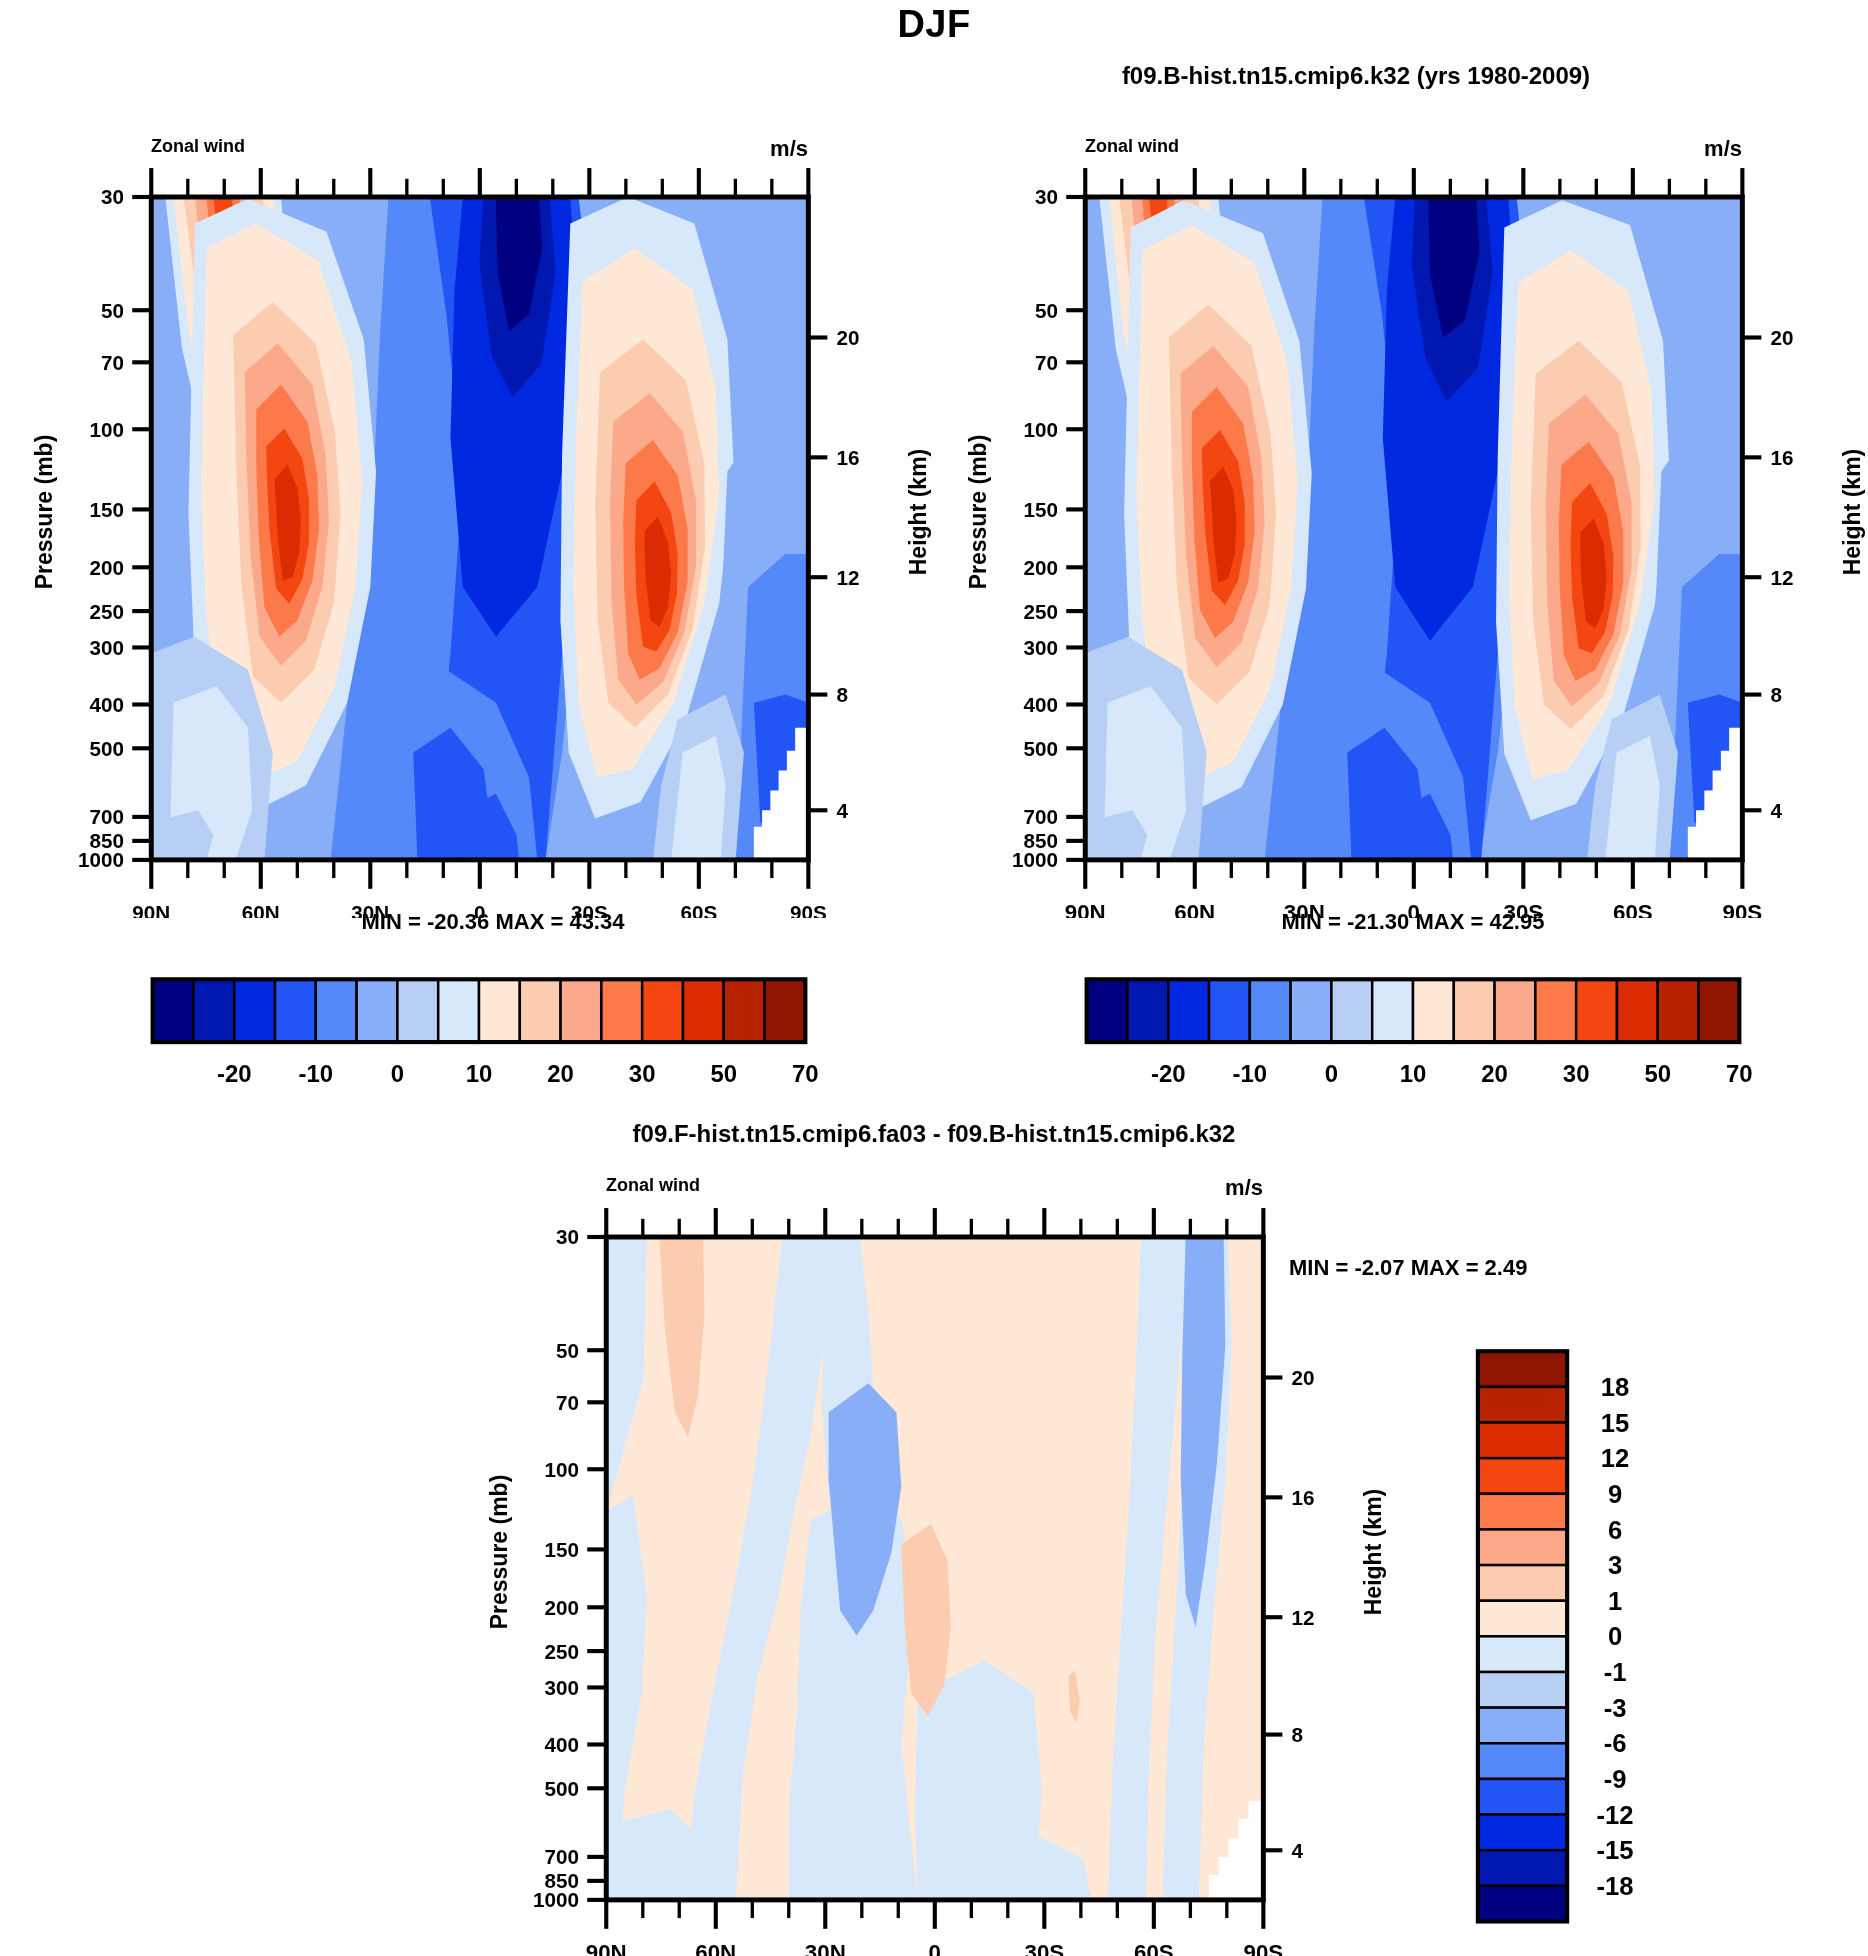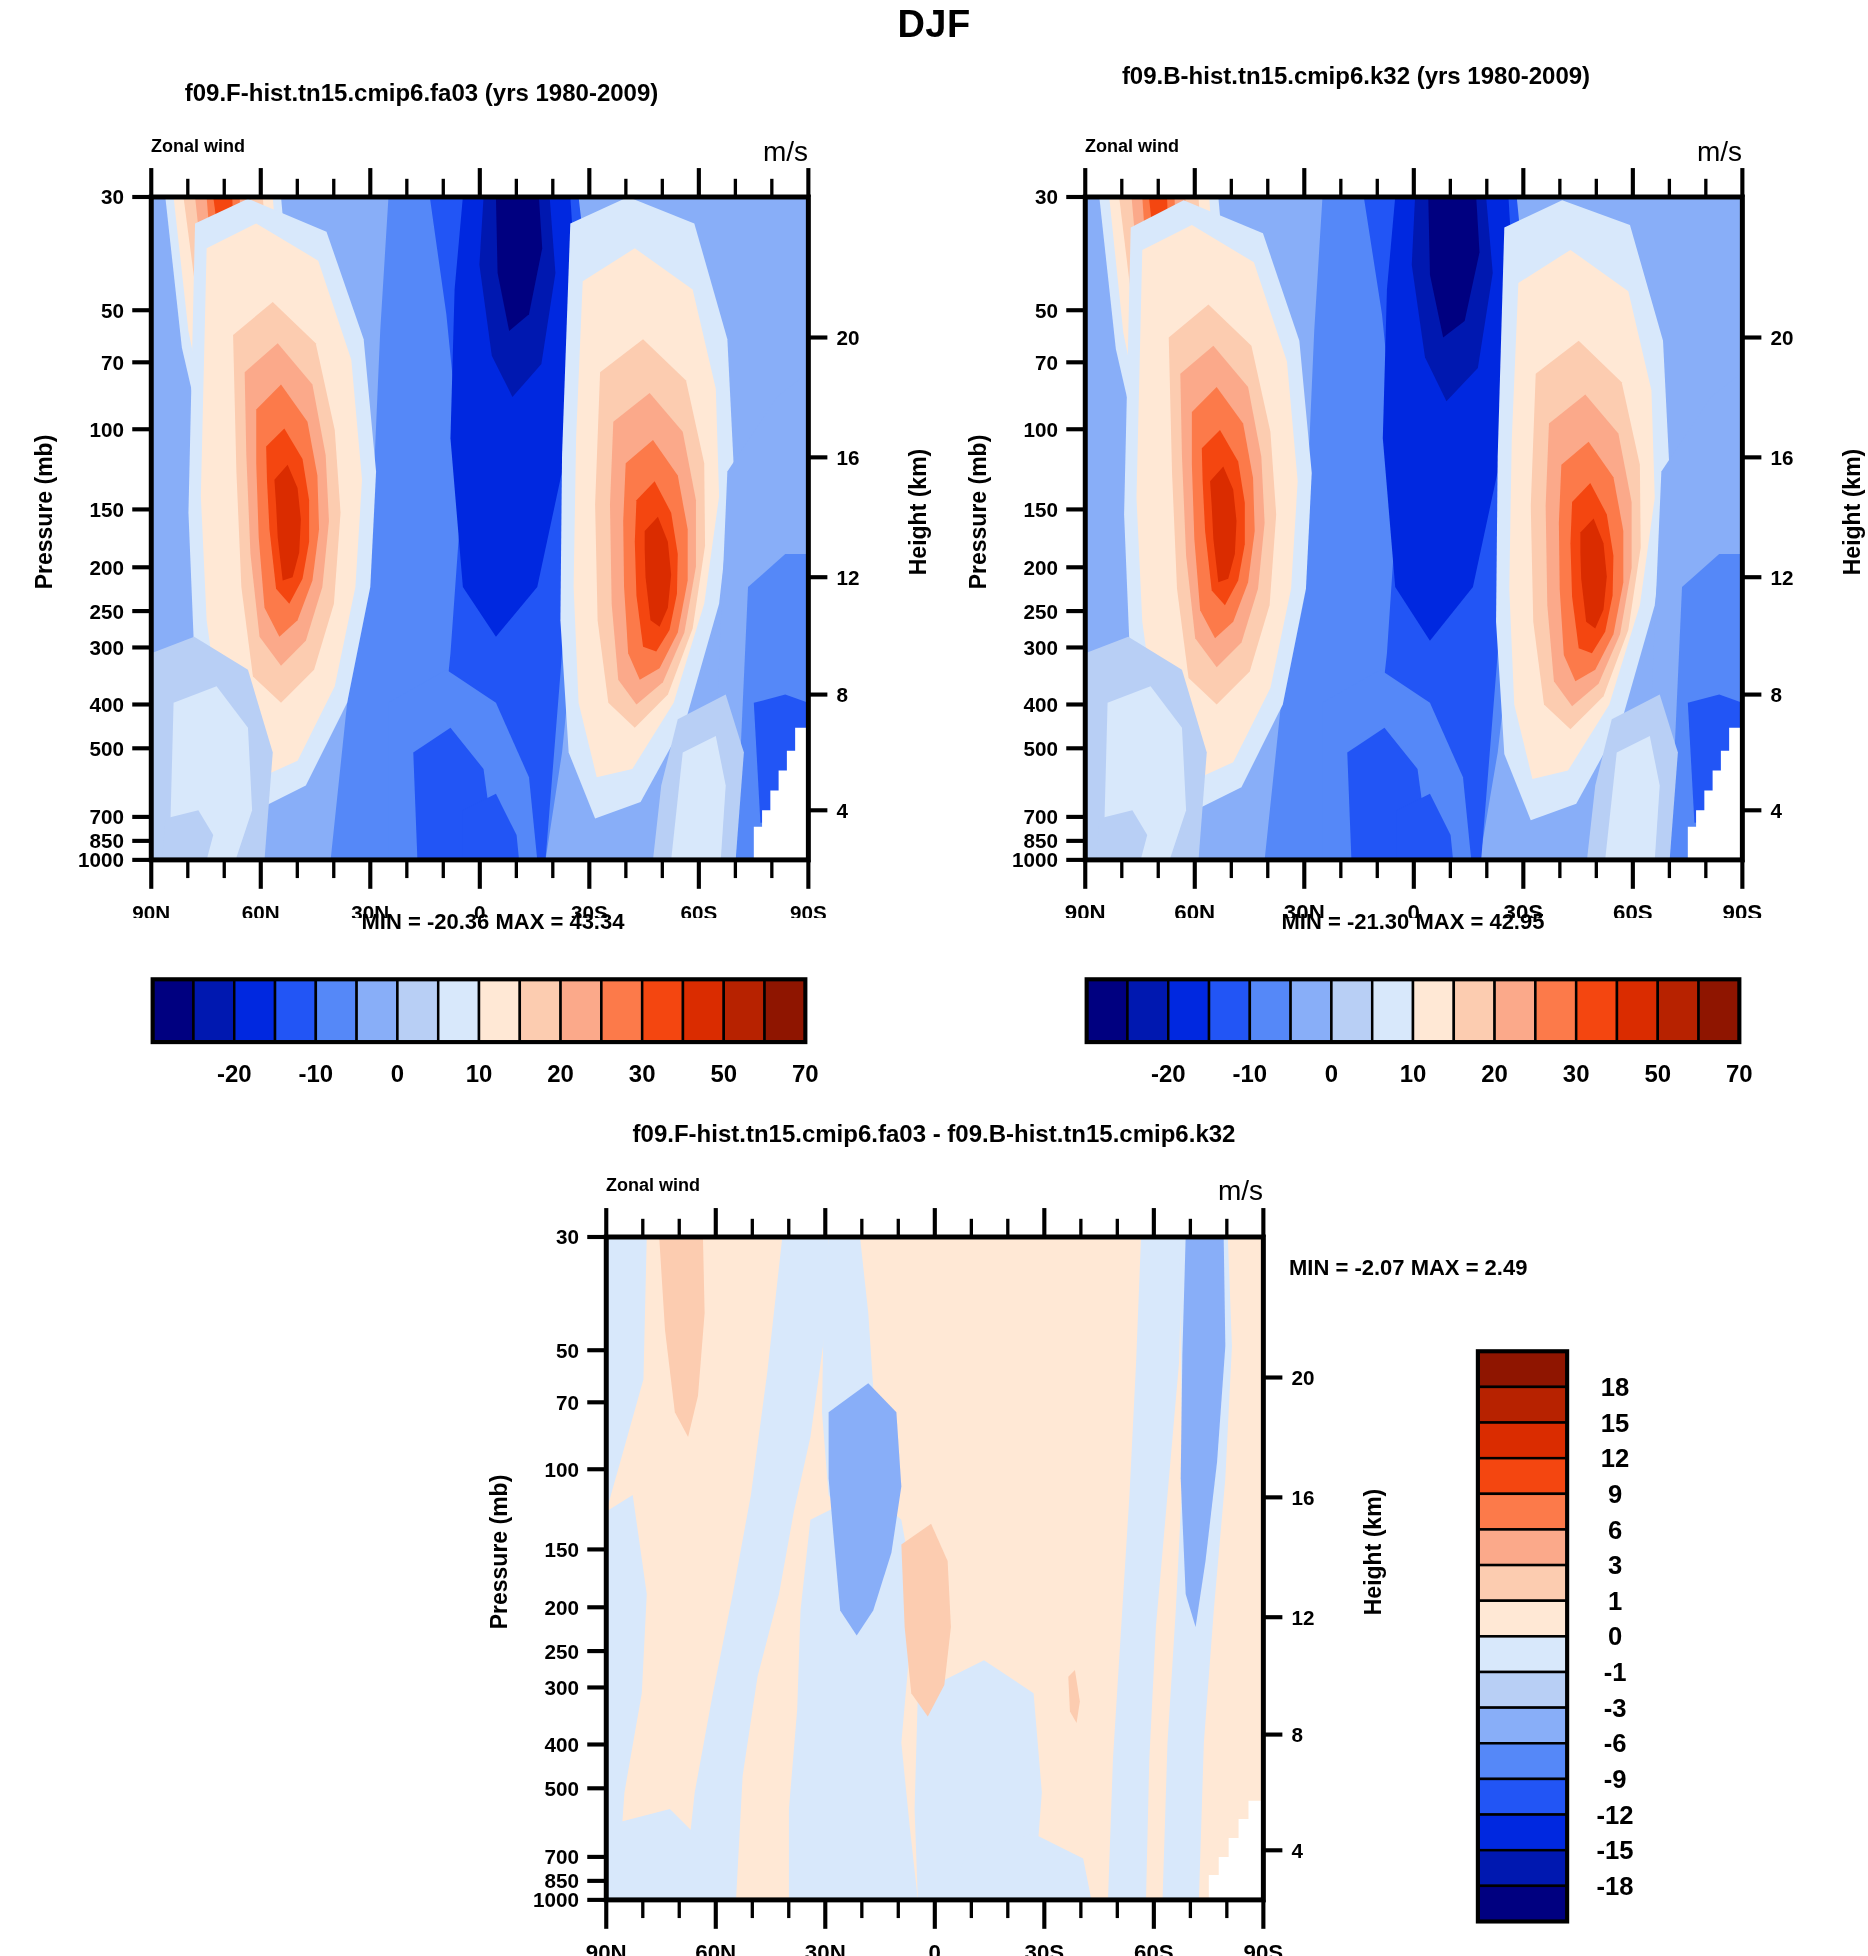--- a/index.html
+++ b/index.html
@@ -2,34 +2,33 @@
 <html style="font-size:13.2px"><head>
 <meta charset="utf-8">
 <style>
   html,body{margin:0;padding:0;background:#ffffff;}
   body{width:1868px;height:1956px;position:relative;font-family:"Liberation Sans",sans-serif;color:#000;}
   .fig{position:absolute;left:0;top:0;width:1868px;height:1956px;}
   .abs{position:absolute;}
   #main-title{left:0;top:3.3px;width:1868px;text-align:center;font-size:38px;font-weight:bold;letter-spacing:0.4px;}
   .panel-title{font-size:24px;font-weight:bold;text-align:center;}
   .sub-left{font-size:18px;font-weight:bold;}
-  .sub-right{font-size:28px;font-weight:normal;}
+  .sub-right{font-size:22px;font-weight:bold;}
   .axlabel{font-size:25px;font-weight:bold;}
   .ylabel-v{font-size:23px;font-weight:bold;transform-origin:0 0;white-space:nowrap;}
   .minmax{font-size:22px;font-weight:bold;white-space:nowrap;}
   svg{display:block;}
 </style>
 </head>
 <body>
 
 <div class="fig">
 
   <div class="abs" id="main-title">DJF</div>
 
-  <div class="abs panel-title" style="left:16.5px;top:79px;width:810px;">f09.F-hist.tn15.cmip6.fa03 (yrs 1980-2009)</div>
   <div class="abs sub-left" style="left:151px;top:136px;">Zonal wind</div>
   <div class="abs sub-right" style="left:808px;top:136px;transform:translateX(-100%);">m/s</div>
   <div class="abs minmax" style="left:479px;top:909px;transform:translateX(-50%);margin-left:14px;">MIN = -20.36  MAX =  43.34</div>
 
   <svg class="abs" style="left:0px;top:124px;" width="934" height="794" viewBox="0 0 1130 960">
     <defs>
       <clipPath id="clipL">
           <rect x="183" y="88" width="795" height="802"></rect>
         </clipPath>
 

